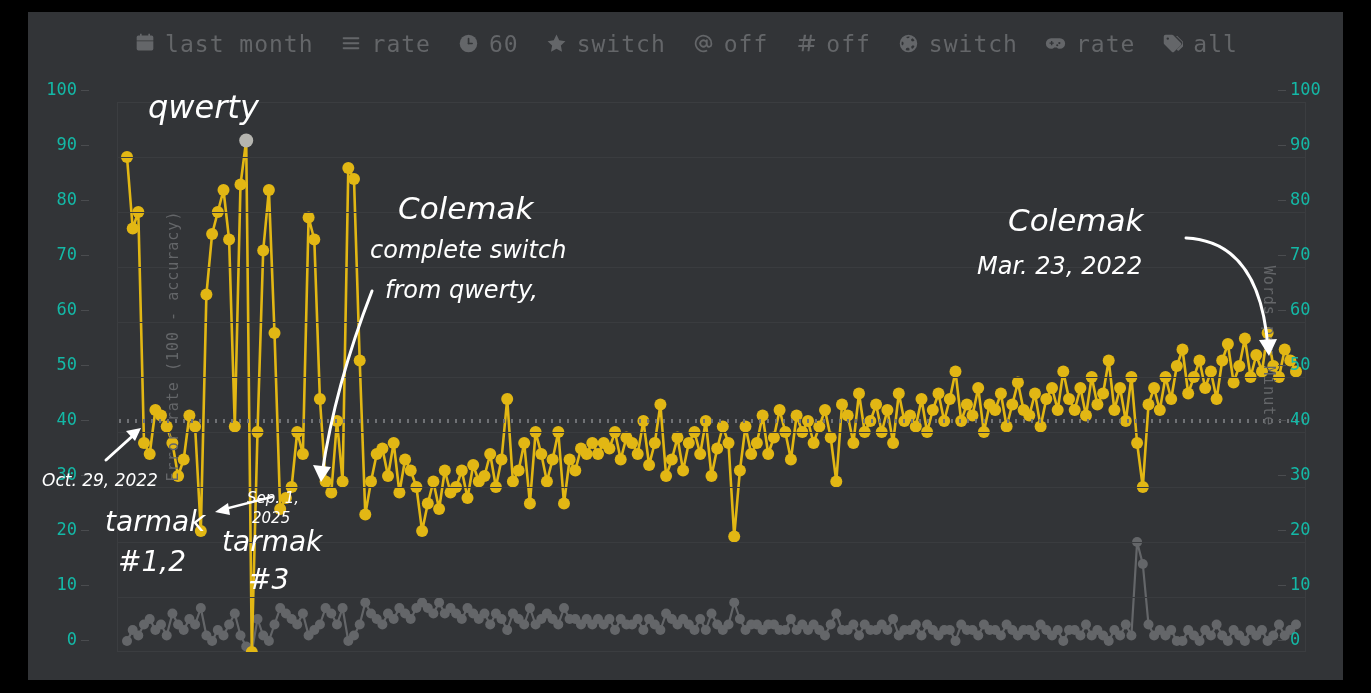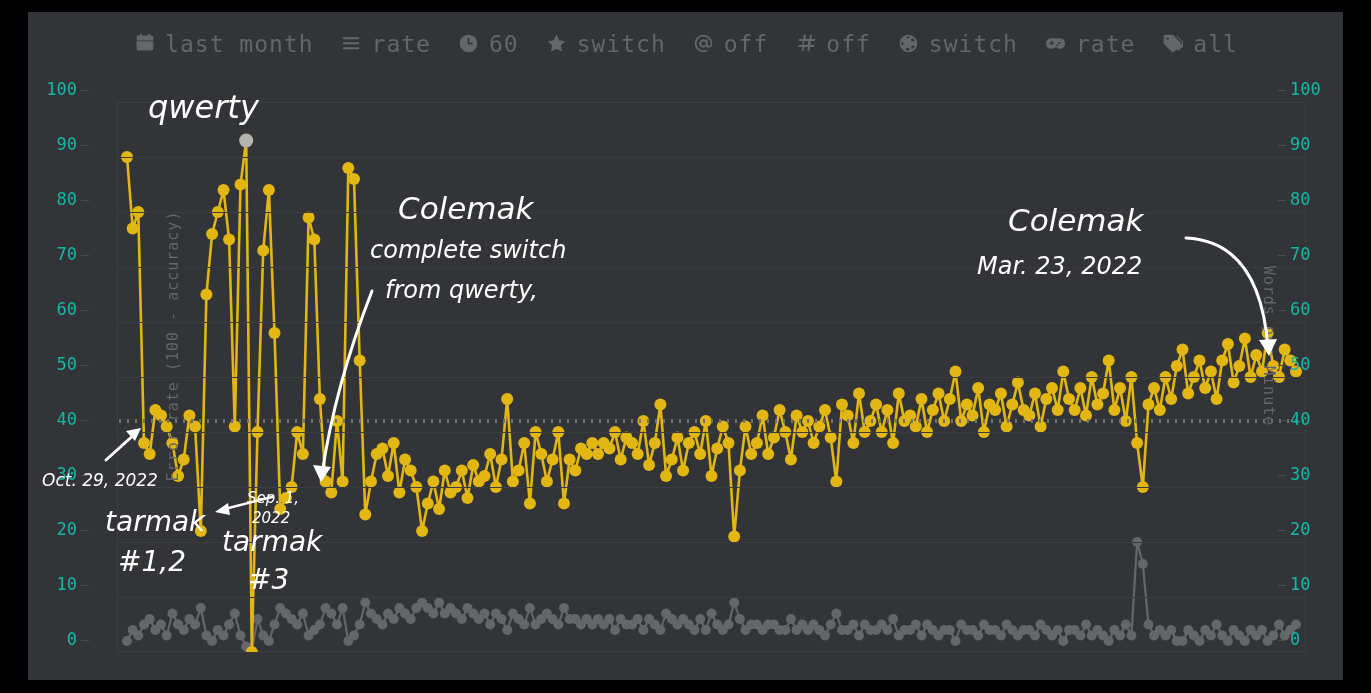--- a/index.html
+++ b/index.html
@@ -613,21 +613,21 @@
       <div class="ylab right" style="position: absolute; left: 1262px; top: 619px; width: 40px; right: auto; text-align: left;">0</div>
       <div class="tickmark" style="top: 628px; left: 1250px;"></div>
     </div>
 
   <div id="notes">
       <div class="hand" style="left: 148px; top: 88px; font-size: 32px;">qwerty</div>
       <div class="hand" style="left: 42px; top: 470px; font-size: 17px;">Oct. 29, 2022</div>
       <div class="hand" style="left: 105px; top: 505px; font-size: 28px;">tarmak</div>
       <div class="hand" style="left: 118px; top: 545px; font-size: 28px; text-align: right;">#1,2</div>
       <div class="hand" style="left: 247px; top: 489px; font-size: 15px;">Sep. 1,</div>
-      <div class="hand" style="left: 252px; top: 509px; font-size: 15px;">2022</div>
+      <div class="hand" style="left: 252px; top: 509px; font-size: 15px;">2025</div>
       <div class="hand" style="left: 222px; top: 525px; font-size: 28px;">tarmak</div>
       <div class="hand" style="left: 248px; top: 563px; font-size: 28px;">#3</div>
       <div class="hand" style="left: 398px; top: 190px; font-size: 31px;">Colemak</div>
       <div class="hand" style="left: 385px; top: 276px; font-size: 24px;">from qwerty,</div>
       <div class="hand" style="left: 370px; top: 236px; font-size: 24px;">complete switch</div>
       <div class="hand" style="left: 1008px; top: 202px; font-size: 31px;">Colemak</div>
       <div class="hand" style="left: 977px; top: 252px; font-size: 24px;">Mar. 23, 2022</div>
       <svg width="1371" height="693" style="position: absolute; left: 0px; top: 0px;">
         <path d="M106 460 L137 432" fill="none" stroke="#fff" stroke-width="3" stroke-linecap="round" stroke-linejoin="round"></path>
         <path d="M141 428 L126 431 L135 441 Z" fill="#fff" stroke="none"></path>

